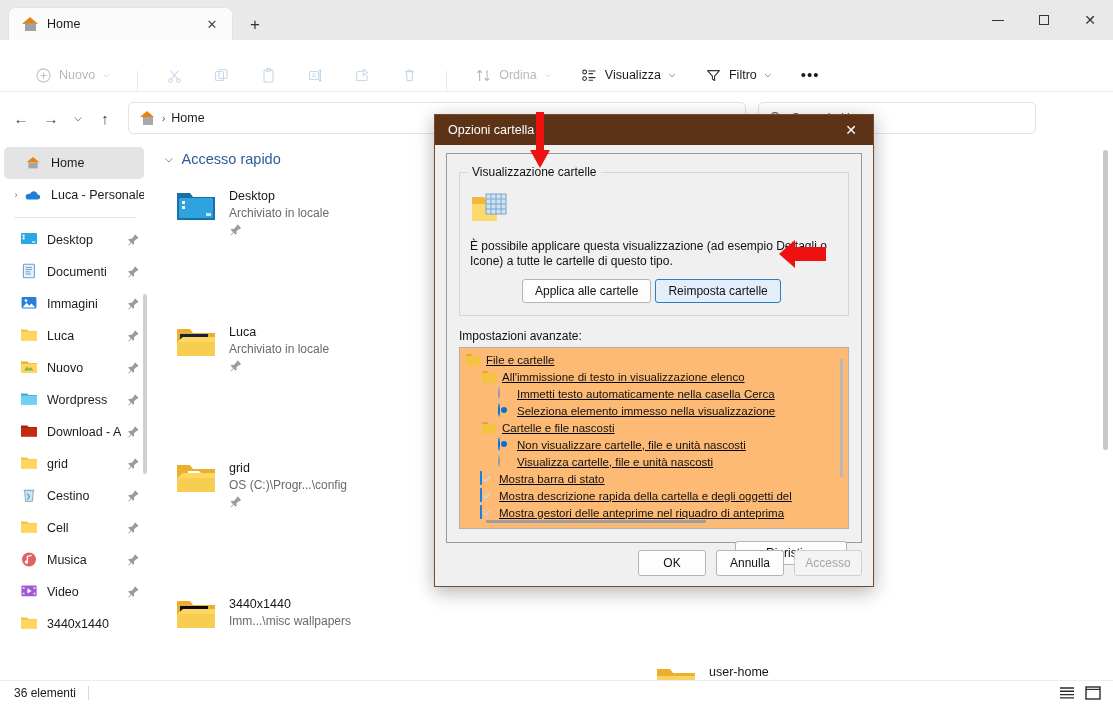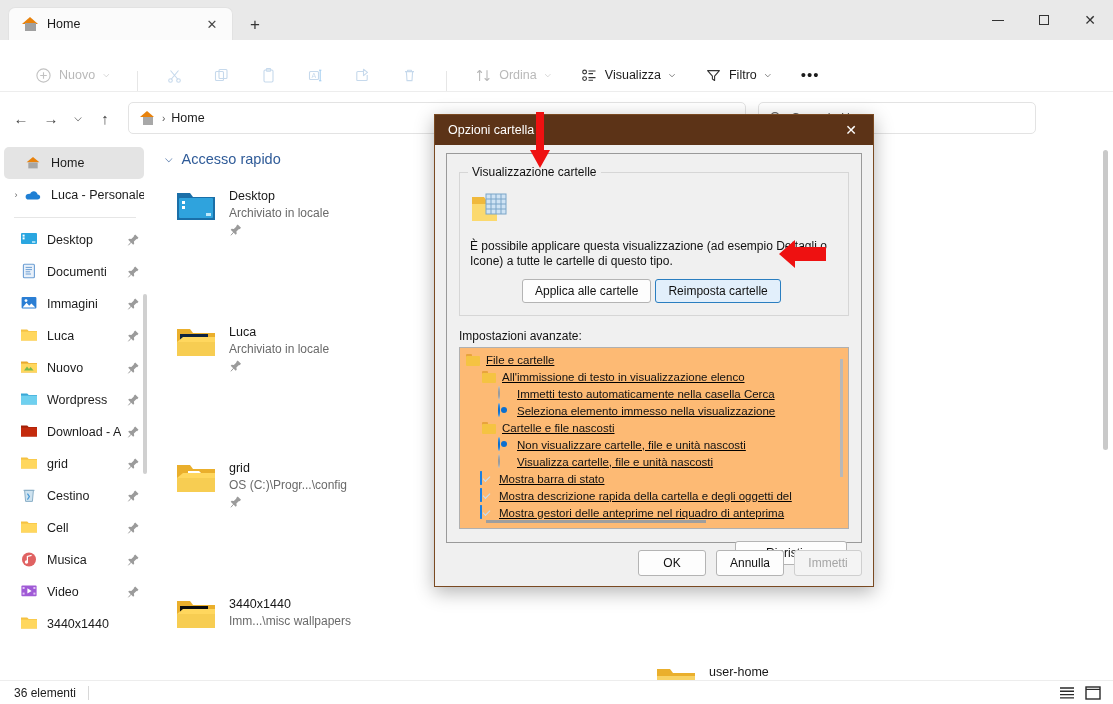--- a/index.html
+++ b/index.html
@@ -916,21 +916,21 @@
         </div>
 
         <div class="restore-row">
           <div class="winbtn">Ripristina</div>
         </div>
       </div>
 
       <div class="dlg-footer">
         <div class="winbtn">OK</div>
         <div class="winbtn">Annulla</div>
-        <div class="winbtn disabled">Immetti</div>
+        <div class="winbtn disabled">Accesso</div>
       </div>
     </div>
   </div>
 
   <svg class="arrow-down" viewBox="0 0 24 56">
     <path d="M8 0h8v38h6l-10 18L2 38h6z" fill="#ee1111"></path>
   </svg>
   <svg class="arrow-left" viewBox="0 0 47 32">
     <path d="M47 9v14H16v7L0 16 16 2v7z" fill="#ee1111"></path>
   </svg>

